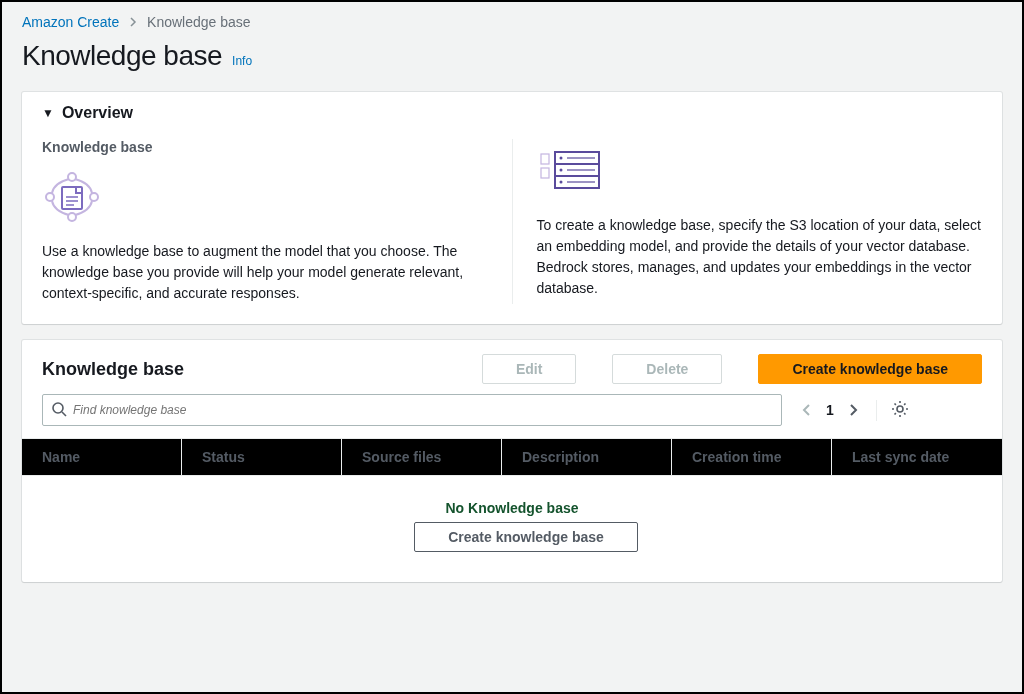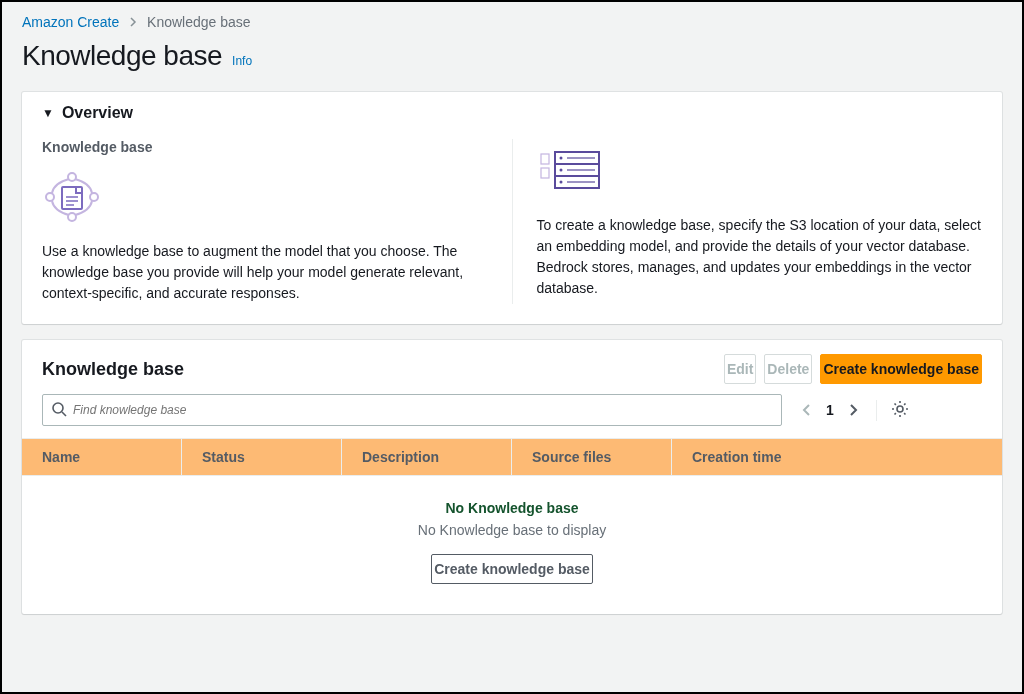--- a/index.html
+++ b/index.html
@@ -58,25 +58,26 @@
     display: flex;
     align-items: center;
     justify-content: space-between;
   }
   .kb-panel-header h2 { font-size: 18px; font-weight: 700; }
   .kb-actions { display: flex; gap: 8px; align-items:center;}
   .btn {
     border: 1px solid #545b64;
     background: #fff;
     color: #545b64;
-    padding: 6px 2px;
+    padding: 6px 33px;
     font-size: 14px;
     font-weight: 700;
     border-radius: 2px;
     cursor: pointer;
+    margin-left: 28px;
   }
   .btn.disabled { color: #aab7b8; border-color: #d5dbdb; cursor: default; }
   .btn.primary { background: #ff9900; border-color: #ff9900; color: #16191f; }
   .search-pagination-row {
     display: flex;
     align-items: center;
     padding: 0 20px 12px 20px;
     gap: 20px;
   }
   .search-wrap {
@@ -103,21 +104,21 @@
   .pagination .pg-btn { color: #aab7b8; cursor: default; display:flex;}
   .pagination .pg-btn.active { color: #545b64; cursor: pointer; }
   .pagination .pg-num { font-weight: 700; font-size: 14px;}
   .gear-btn { color: #545b64; cursor: pointer; padding-left:14px; border-left:1px solid #eaeded; margin-left:4px;}
   .table {
     width: 100%;
     border-top: 1px solid #eaeded;
   }
   .table-head {
     display: flex;
-    background: #fdba74;
+    background: #000000;
     border-bottom: 1px solid #eaeded;
   }
   .table-head .th {
     padding: 10px 20px;
     font-size: 14px;
     font-weight: 700;
     color: #545b64;
     border-right: 1px solid #eaeded;
     text-align: left;
   }
@@ -241,23 +242,23 @@
             </svg>
         </span>
       </span>
     </div>
   </div>
 
   <div class="table">
     <div class="table-head">
       <div class="th th-name">Name</div>
       <div class="th th-status">Status</div>
+      <div class="th th-source">Source files</div>
       <div class="th th-desc">Description</div>
-      <div class="th th-source">Source files</div>
       <div class="th th-ctime">Creation time</div>
+      <div class="th th-sync">Last sync date</div>
     </div>
     <div class="empty-state">
       <div class="empty-title">No Knowledge base</div>
-      <div class="empty-sub">No Knowledge base to display</div>
       <button class="btn">Create knowledge base</button>
     </div>
   </div>
 </div>
 
 </body></html>

